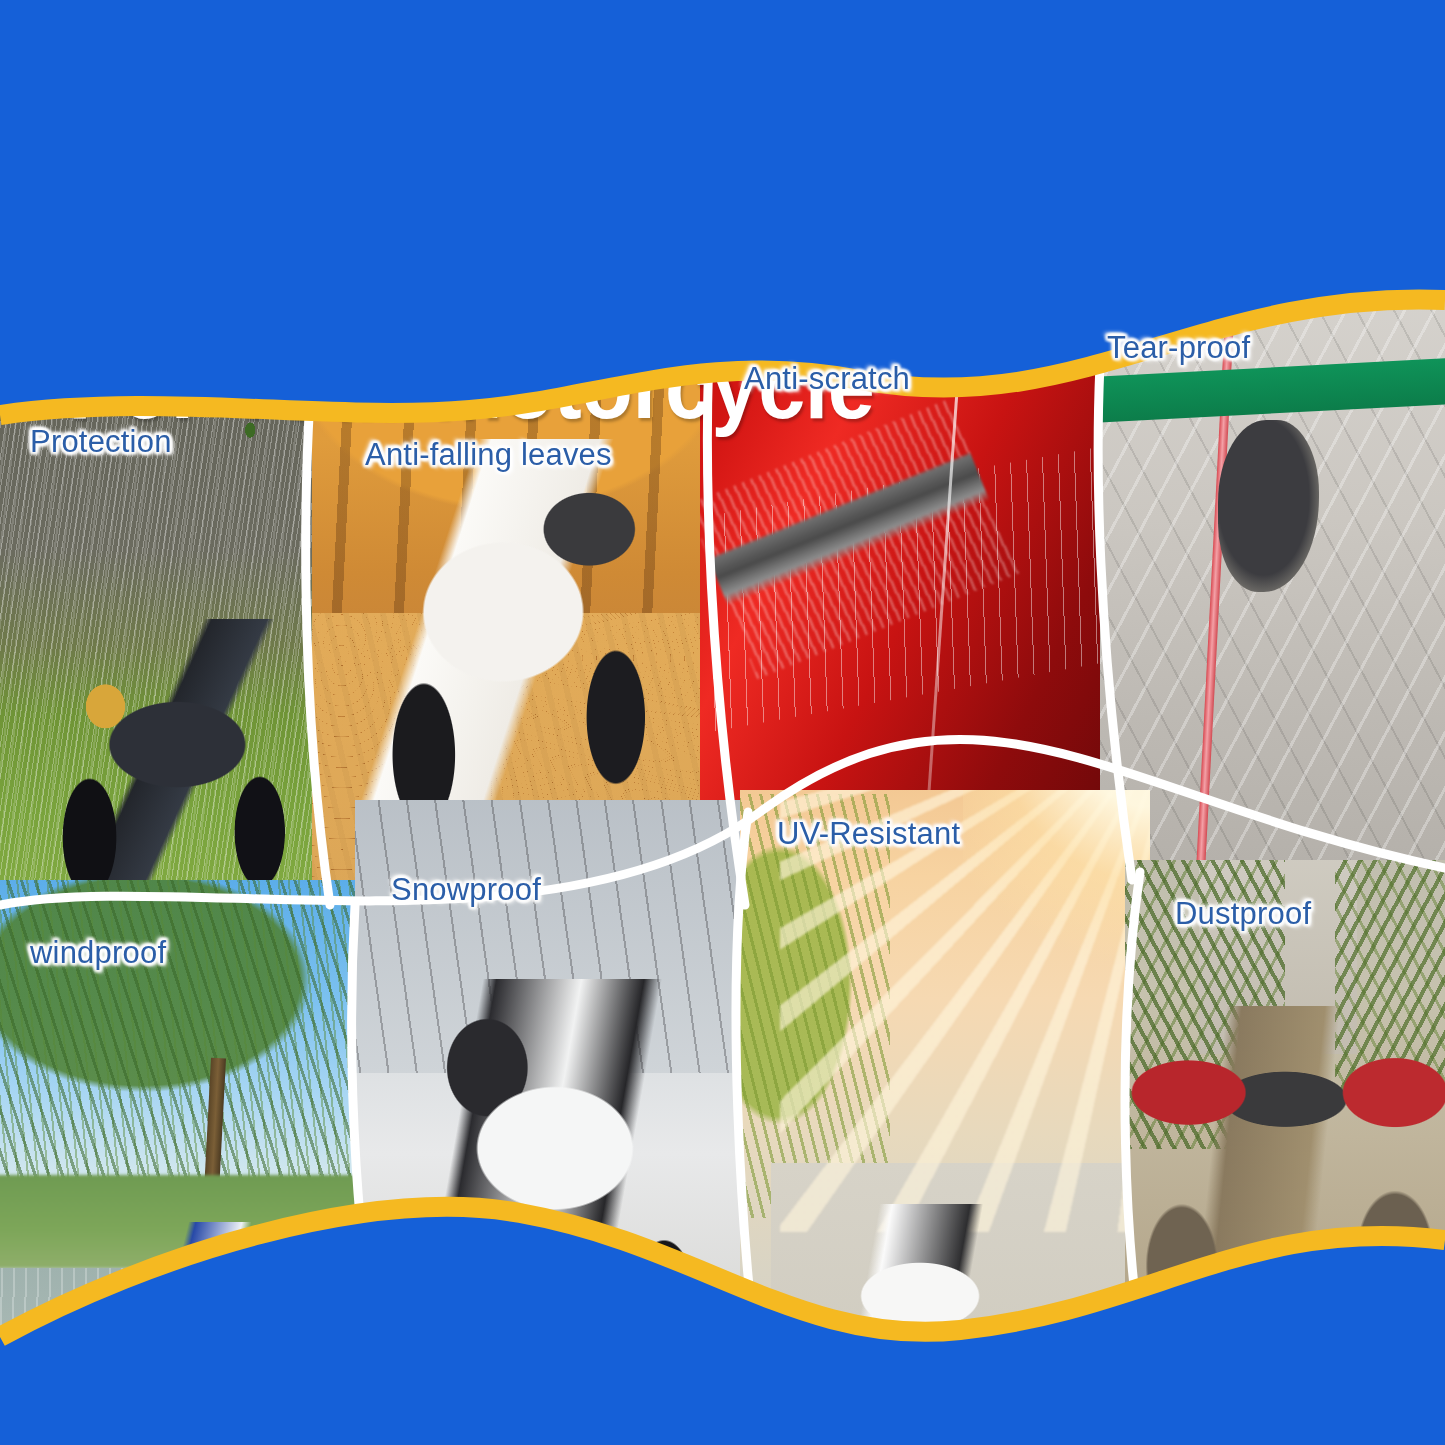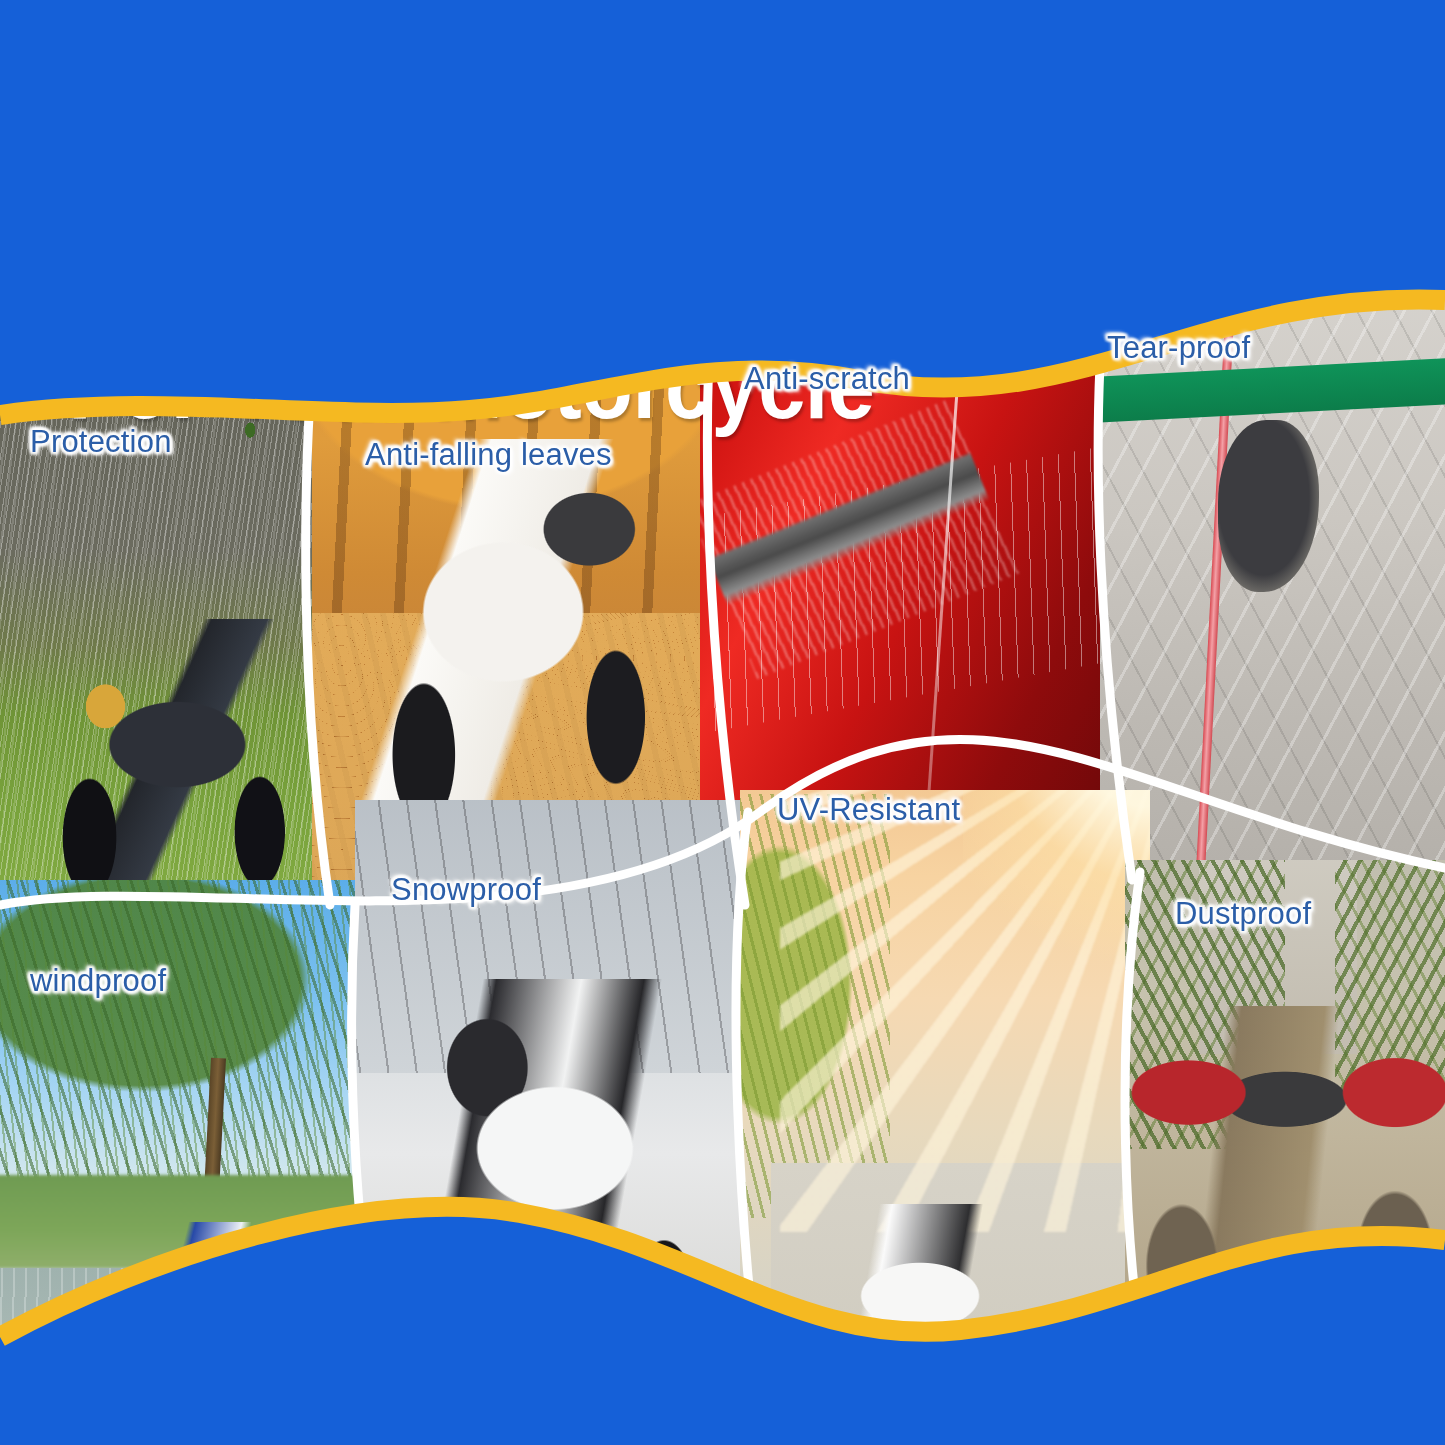--- a/index.html
+++ b/index.html
@@ -384,23 +384,23 @@
       <path d="M355,905 C345,1080 358,1260 385,1400"></path>
       <path d="M748,812 C724,980 740,1240 762,1400"></path>
       <path d="M1140,872 C1116,1040 1122,1250 1150,1400"></path>
     </g>
   </svg>
 
   <div class="plabel" style="left:30px;  top:424px;">Protection</div>
   <div class="plabel" style="left:353px; top:437px;padding-left:12px;">Anti-falling leaves</div>
   <div class="plabel" style="left:744px; top:361px;">Anti-scratch</div>
   <div class="plabel" style="left:1107px;top:330px;text-align:right;">Tear-proof</div>
-  <div class="plabel" style="left:30px;  top:935px;margin-top:28px;">windproof</div>
+  <div class="plabel" style="left:30px;  top:935px;">windproof</div>
   <div class="plabel" style="left:391px; top:872px;">Snowproof</div>
-  <div class="plabel" style="left:777px; top:792px;">UV-Resistant</div>
+  <div class="plabel" style="left:777px; top:816px;">UV-Resistant</div>
   <div class="plabel" style="left:1175px;top:896px;text-align:right;">Dustproof</div>
 
   <svg class="wave-top" viewBox="0 0 1445 460" preserveAspectRatio="none">
     <path d="M0,0 L1445,0 L1445,300 C1200,290 1080,420 860,380 C700,350 600,400 470,410 C330,422 160,392 0,415 Z" fill="#1560D8"></path>
     <path d="M0,415 C160,392 330,422 470,410 C600,400 700,350 860,380 C1080,420 1200,290 1445,300" fill="none" stroke="#F5B921" stroke-width="20"></path>
   </svg>
 
   <div class="header">
     <div class="headline">
       <span class="ln">All Weather Protection</span>

